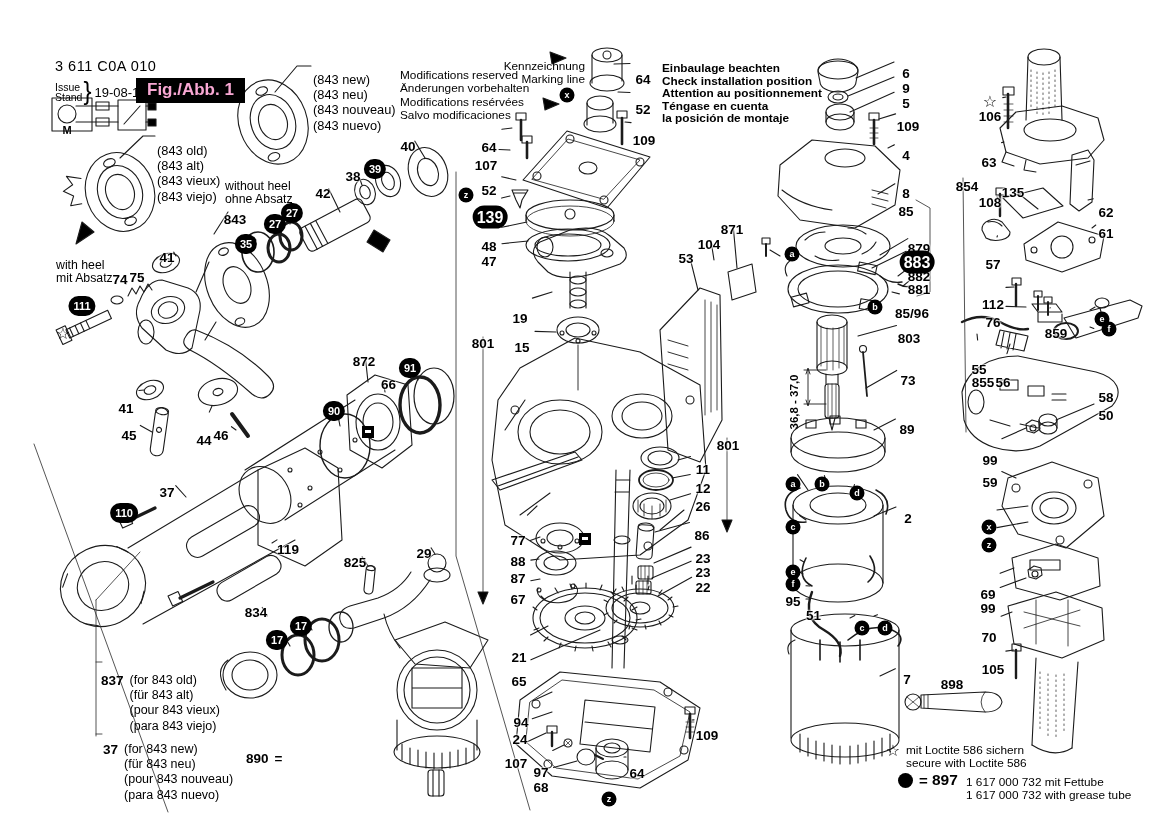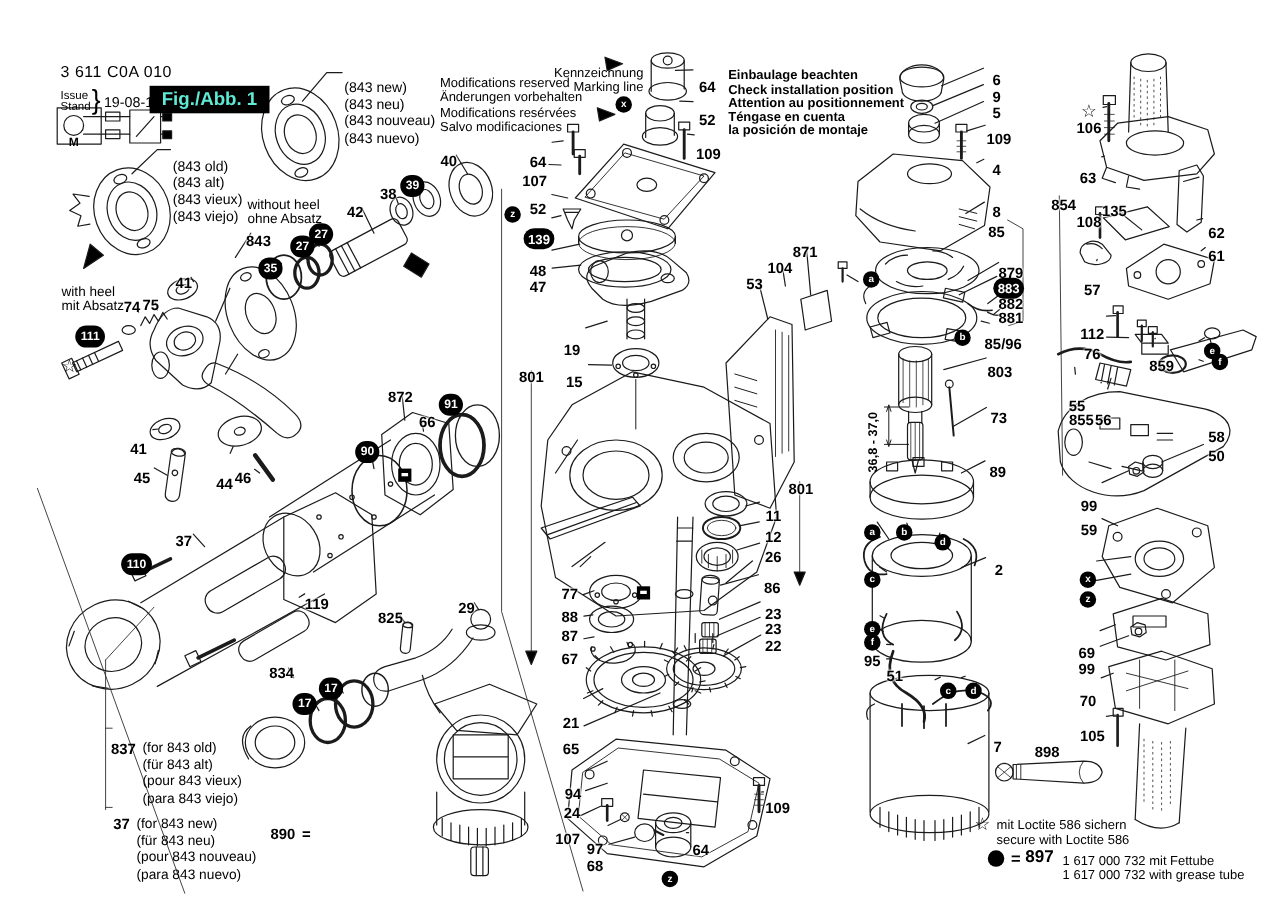--- a/index.html
+++ b/index.html
@@ -7,34 +7,34 @@
        font-family:"Liberation Sans",sans-serif;color:#000}
   #art{position:absolute;left:0;top:0;z-index:1}
   #art *{vector-effect:non-scaling-stroke}
   .lbl-layer{position:absolute;left:0;top:16px;width:942px;height:826px;z-index:2;pointer-events:none}
   .callout{position:absolute;transform:translate(-50%,-50%);font-weight:bold;font-size:13.5px;
            white-space:nowrap;text-shadow:0 0 2px #fff,0 0 2px #fff,0 0 3px #fff}
   .badge{position:absolute;transform:translate(-50%,-50%);background:#000;color:#fff;
          border-radius:999px;font-weight:bold;font-size:11px;line-height:1;padding:4.5px 5px;
          min-width:11px;text-align:center}
   .badge.ltr{font-size:9px;padding:3px 3.5px;min-width:8px}
-  .badge.pill{font-size:12px;padding:3.5px 4px}
+  .badge.pill{font-size:16px;padding:3.5px 4px}
   .star{position:absolute;transform:translate(-50%,-50%);font-size:16px;line-height:1}
   .gsq{position:absolute;width:12px;height:12px;background:#000;transform:translate(-50%,-50%)}
   .gsq::after{content:"";position:absolute;left:3px;top:4px;width:6px;height:3px;background:#fff}
   .note{position:absolute;font-size:11.8px;line-height:13.4px;white-space:nowrap}
   .note.vs{font-size:12.8px;line-height:15.2px}
   .note.bold div{font-weight:bold}
   .rt{text-align:right}
   .hdr-pn{position:absolute;left:55px;top:42px;font-size:14.5px;letter-spacing:.5px}
   .issue{position:absolute;left:55px;top:62px;display:flex;align-items:center}
   .issue .iw{font-size:10.5px;line-height:10.5px}
   .issue .br{font-size:24px;font-weight:200;transform:scaleY(1.05);margin:0 3px 0 1px}
   .issue .dt{font-size:13px}
-  .figbox{position:absolute;left:136px;top:62px;background:#000;color:#5eead4;font-weight:bold;
+  .figbox{position:absolute;left:136px;top:62px;background:#000;color:#f9a8d4;font-weight:bold;
           font-size:17px;padding:2px 11px 3px}
   .vrow{position:absolute;display:flex;gap:6px}
   .vrow .num{font-weight:bold;font-size:13.5px;line-height:15.2px}
   .vrow .lines{font-size:12.5px;line-height:15.2px}
   .legend-dot{position:absolute;width:15px;height:15px;border-radius:50%;background:#000}
   .dim{position:absolute;transform:translate(-50%,-50%) rotate(-90deg);font-size:11.5px;font-weight:bold;white-space:nowrap}
   .msym{position:absolute;transform:translate(-50%,-50%);font-size:11px;font-weight:bold}
 </style>
 </head>
 <body>

